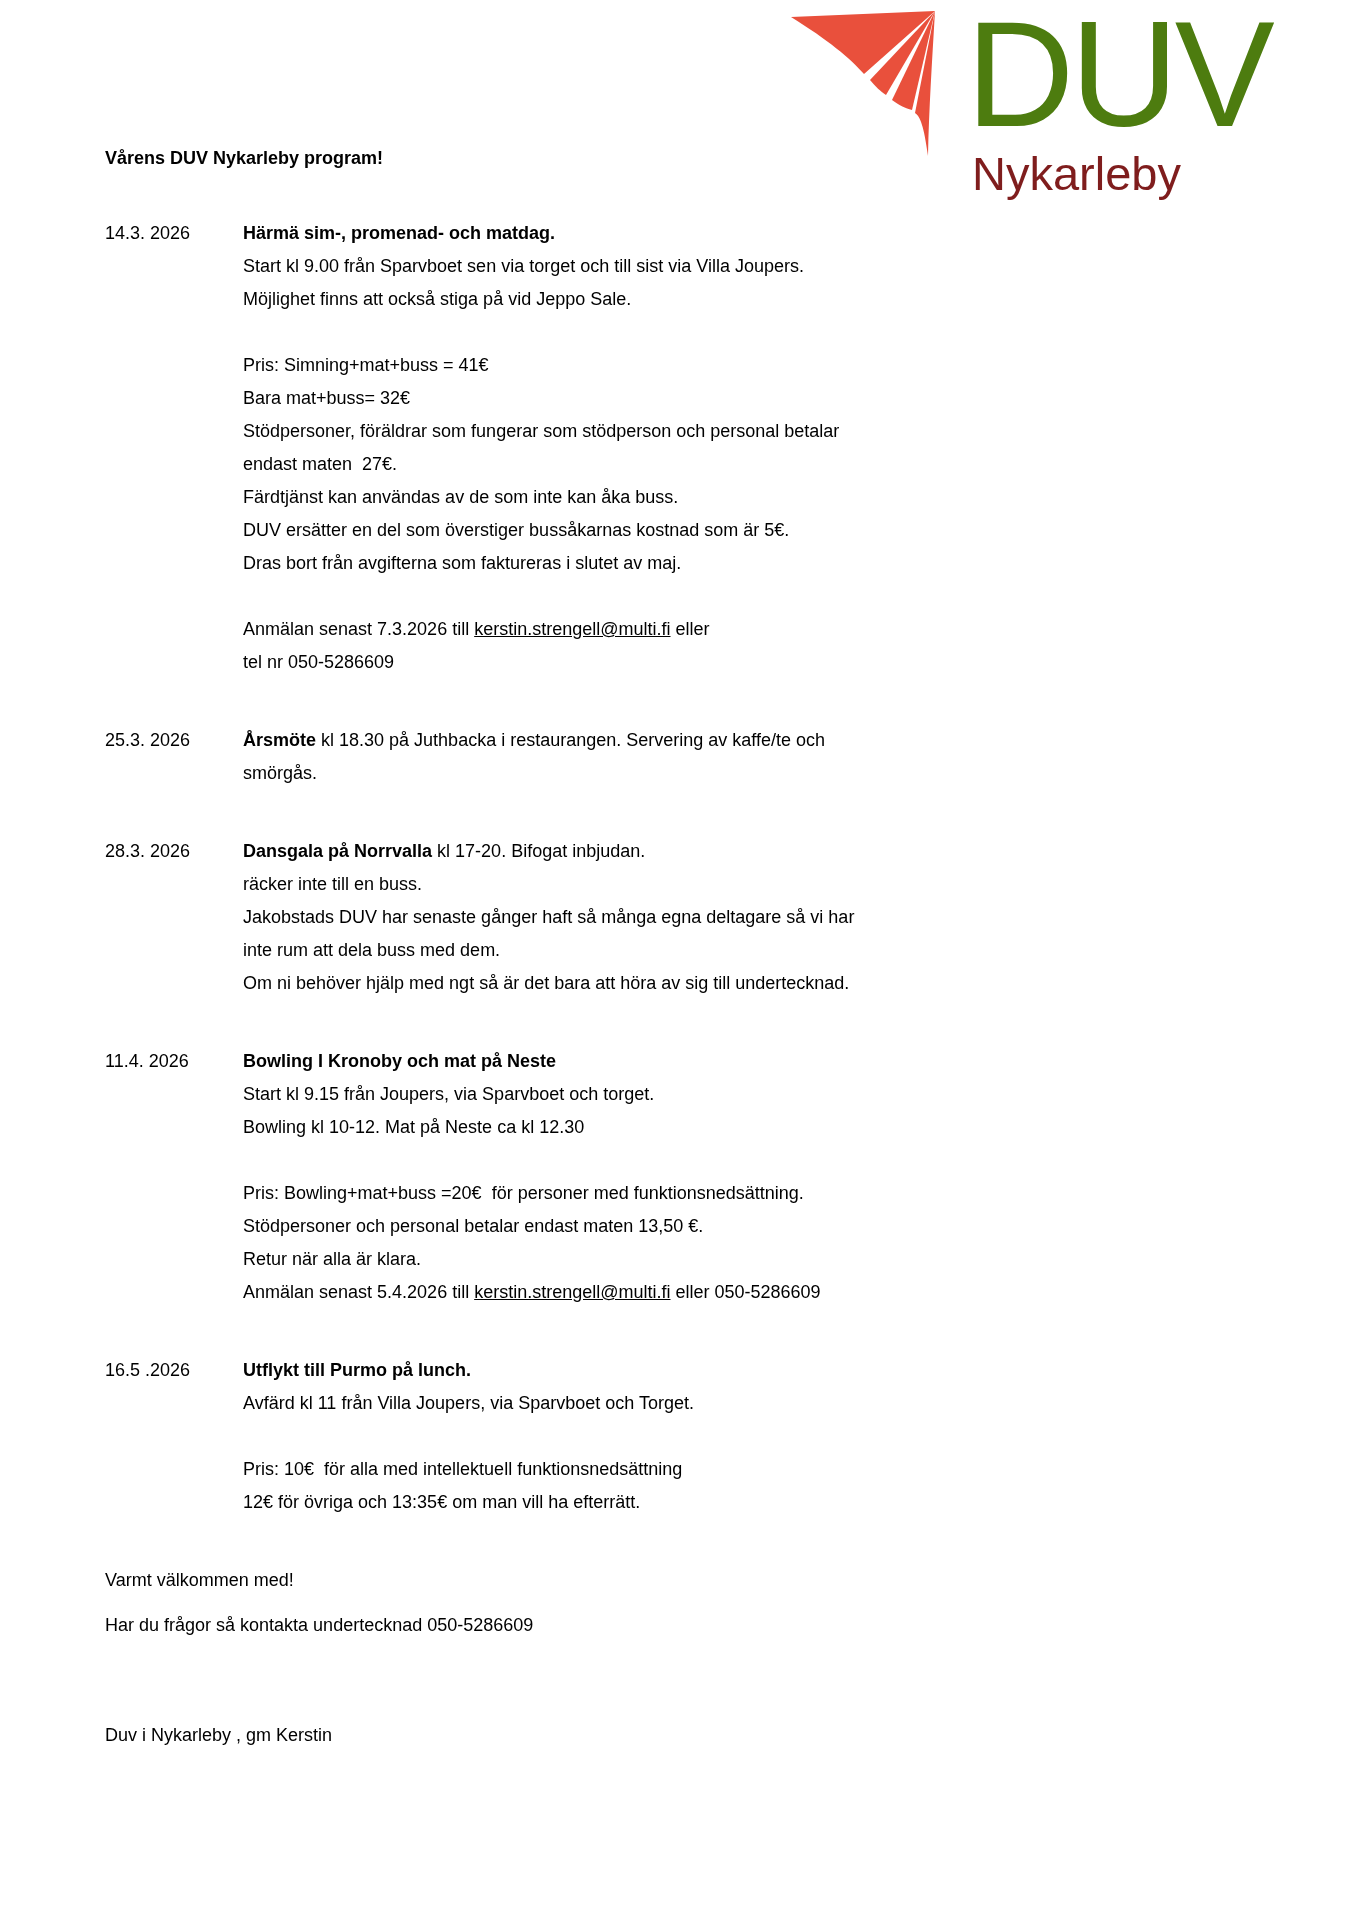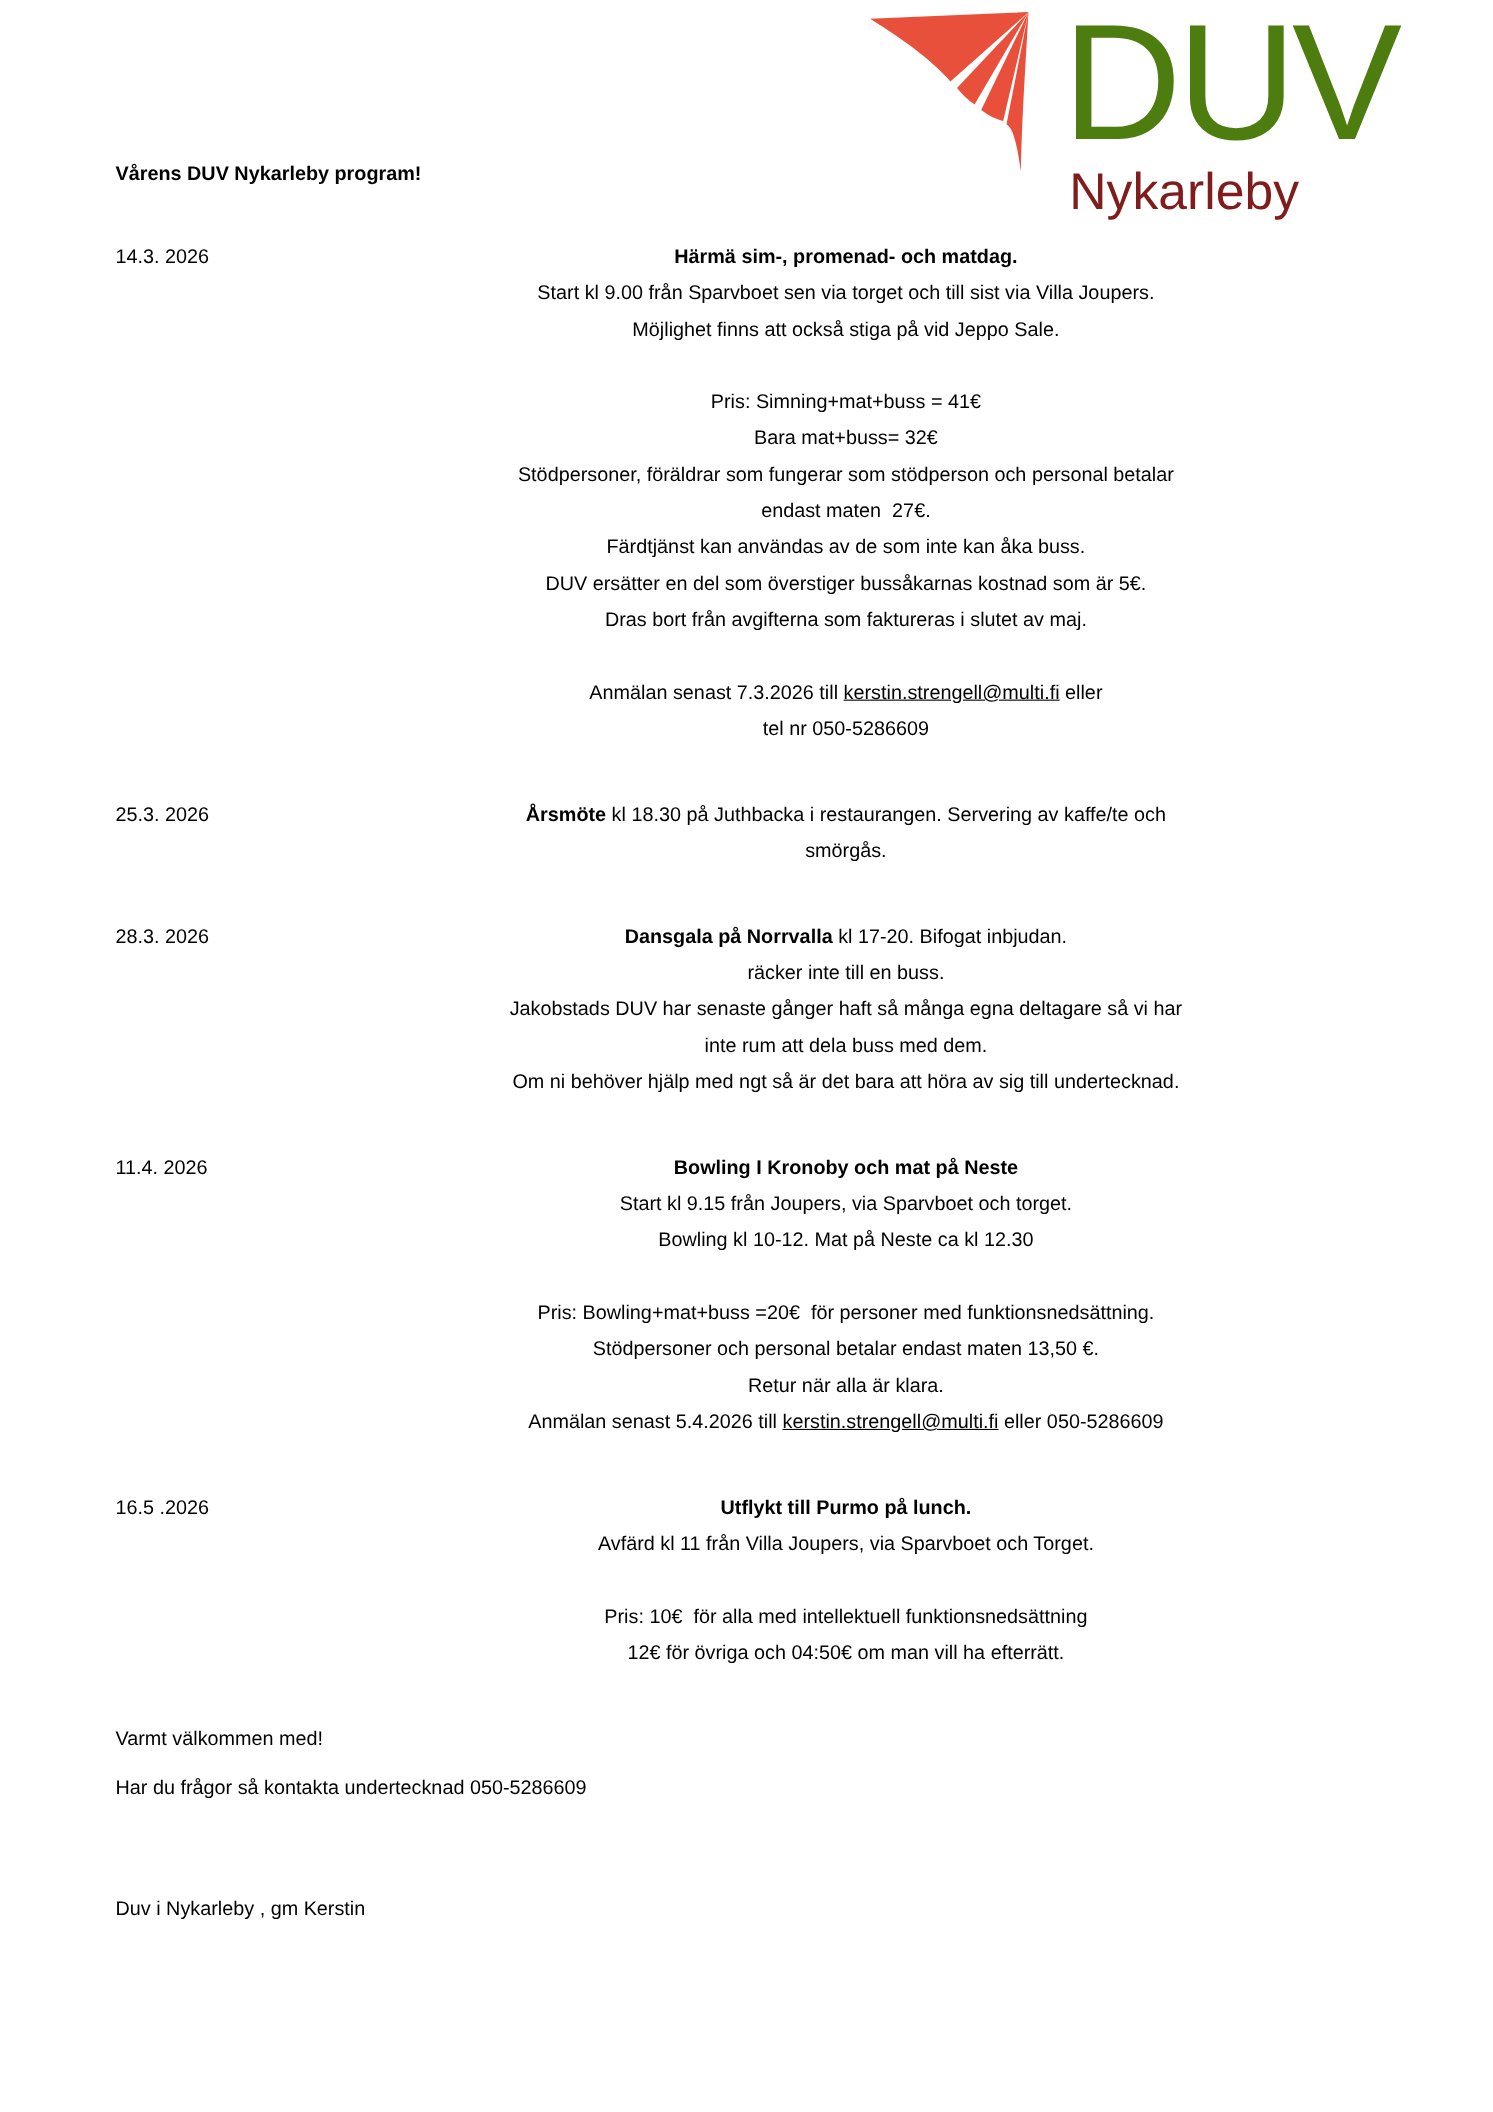--- a/index.html
+++ b/index.html
@@ -19,21 +19,21 @@
   }
   .logo-city{
     font-size:47px;line-height:50px;margin-top:9px;margin-left:6px;
     font-weight:400;color:#7f1d1d;white-space:nowrap;
   }
   
   .content{position:absolute;left:105px;top:142px;width:1190px;font-size:18px;line-height:33px;}
   .page-title{font-weight:700;margin-bottom:42px;}
   .event{display:flex;margin-bottom:45px;}
   .event-date{width:138px;flex:0 0 138px;white-space:pre-wrap;}
-  .event-body{flex:1;text-align:center;}
+  .event-body{flex:1;}
   .line{min-height:33px;white-space:pre-wrap;}
   .line strong{font-weight:700;}
   .u{text-decoration:underline;}
   .footer{margin-top:44px;}
   .f2{margin-top:12px;}
   .f3{margin-top:77px;}
 </style>
 </head>
 <body>
 
@@ -105,21 +105,21 @@
             <div class="line"><span>Anmälan senast 5.4.2026 till </span><span class="u">kerstin.strengell@multi.fi</span><span> eller 050-5286609</span></div>
           </div>
         </div>
         <div class="event">
           <div class="event-date">16.5 .2026</div>
           <div class="event-body">
             <div class="line"><strong>Utflykt till Purmo på lunch.</strong></div>
             <div class="line"><span>Avfärd kl 11 från Villa Joupers, via Sparvboet och Torget.</span></div>
             <div class="line">&nbsp;</div>
             <div class="line"><span>Pris: 10€  för alla med intellektuell funktionsnedsättning</span></div>
-            <div class="line"><span>12€ för övriga och 04:50€ om man vill ha efterrätt.</span></div>
+            <div class="line"><span>12€ för övriga och 13:35€ om man vill ha efterrätt.</span></div>
           </div>
         </div>
       </div>
 
     <div class="footer">
       <div class="f1">Varmt välkommen med!</div>
       <div class="f2">Har du frågor så kontakta undertecknad 050-5286609</div>
       <div class="f3">Duv i Nykarleby , gm Kerstin</div>
     </div>
   </div>

